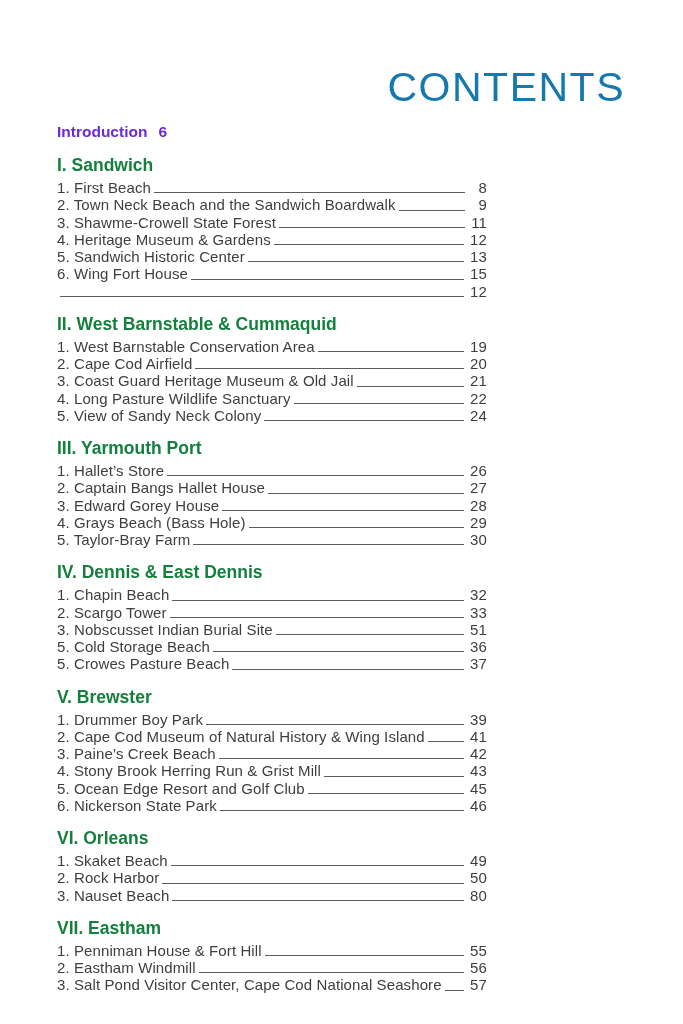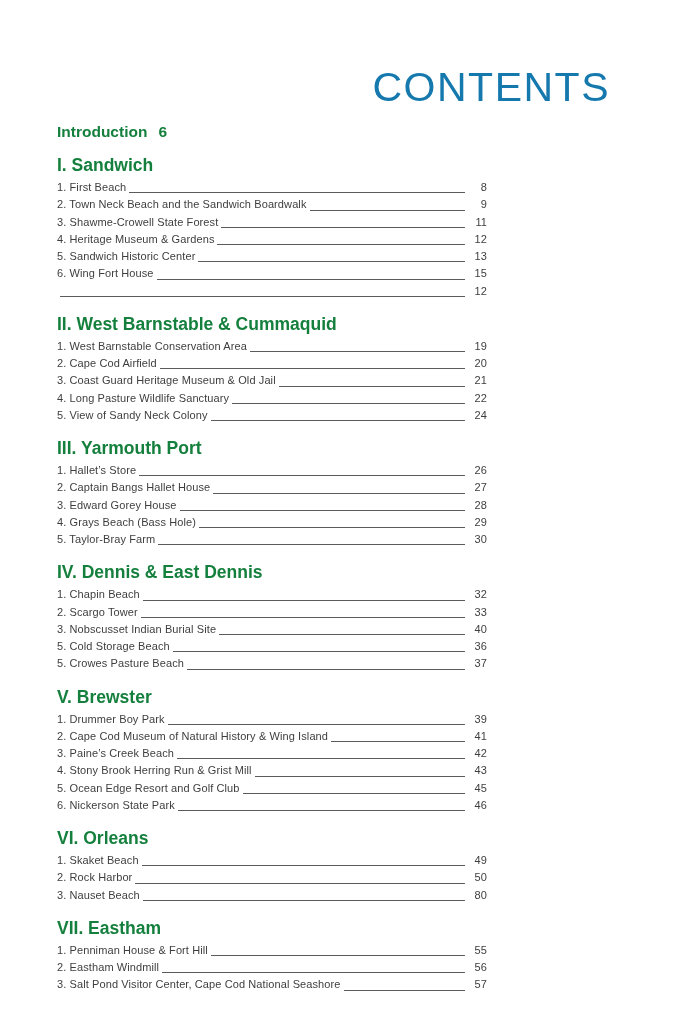--- a/index.html
+++ b/index.html
@@ -8,59 +8,59 @@
     background: #ffffff;
   }
   .page {
     position: relative;
     width: 683px;
     height: 1024px;
     background: #ffffff;
     font-family: "Liberation Sans", "DejaVu Sans", sans-serif;
     overflow: hidden;
     box-sizing: border-box;
-    padding: 66px 15px 0 0;
+    padding: 66px 0 0 0;
   }
   .title {
     margin: 0 58px 0 0;
     text-align: right;
     font-size: 41px;
     line-height: 42px;
     font-weight: 300;
     letter-spacing: 1.5px;
     color: #1579ae;
   }
   .content {
     width: 430px;
     margin-left: 57px;
   }
   .intro-row {
     margin-top: 14px;
     font-size: 15.5px;
     line-height: 19px;
     font-weight: bold;
-    color: #15803d;
+    color: #6d28d9;
   }
   .intro-row .intro-page {
     margin-left: 11px;
   }
   .section {
     margin-top: 14px;
   }
   .section-heading {
     margin: 0 0 4px 0;
     font-size: 17.5px;
     line-height: 20px;
     font-weight: bold;
     color: #15803d;
   }
   .entry {
     display: flex;
     align-items: flex-end;
-    font-size: 11px;
+    font-size: 15px;
     line-height: 17.25px;
     color: #3e3e3e;
     letter-spacing: 0.1px;
     justify-content: space-between;
   }
   .entry-label {
     white-space: nowrap;
   }
   .entry-leader {
     flex: 1 1 auto;
@@ -187,21 +187,21 @@
             <span class="entry-page">32</span>
           </div>
           <div class="entry">
             <span class="entry-label">2. Scargo Tower</span>
             <span class="entry-leader"></span>
             <span class="entry-page">33</span>
           </div>
           <div class="entry">
             <span class="entry-label">3. Nobscusset Indian Burial Site</span>
             <span class="entry-leader"></span>
-            <span class="entry-page">40</span>
+            <span class="entry-page">51</span>
           </div>
           <div class="entry">
             <span class="entry-label">5. Cold Storage Beach</span>
             <span class="entry-leader"></span>
             <span class="entry-page">36</span>
           </div>
           <div class="entry">
             <span class="entry-label">5. Crowes Pasture Beach</span>
             <span class="entry-leader"></span>
             <span class="entry-page">37</span>

